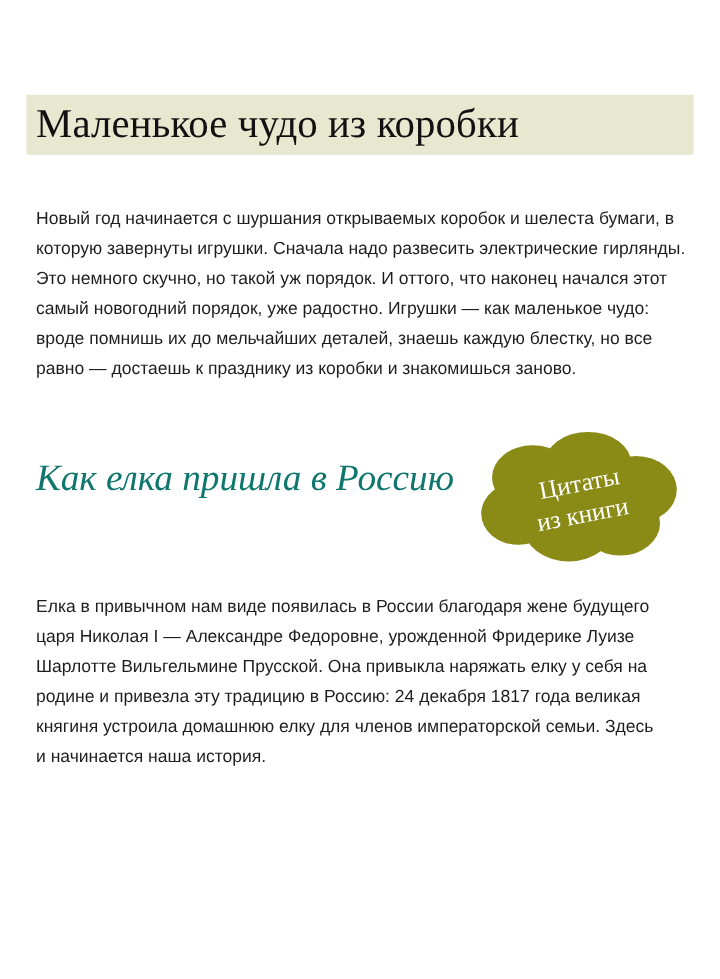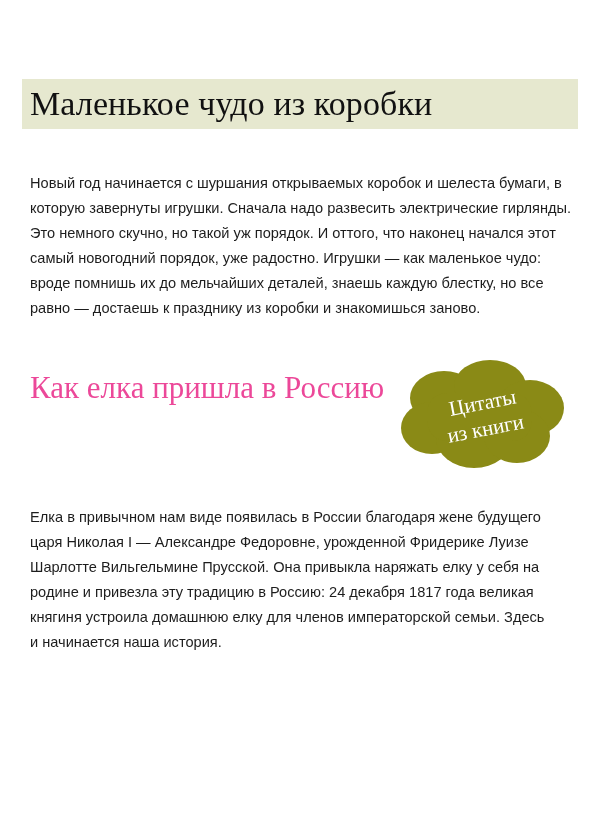--- a/index.html
+++ b/index.html
@@ -57,33 +57,34 @@
     position: absolute;
     left: 30px;
     width: 540px;
     font-family: "Liberation Sans", sans-serif;
     font-size: 14.6px;
     line-height: 25px;
     color: #1d1d1d;
     text-align: left;
   }
   #intro-paragraph { top: 151px; width: 545px; margin-top: 20px; }
-  #body-paragraph  { top: 505px; width: 520px; }
+  #body-paragraph  { top: 494px; width: 520px; }
 
   
   .section-heading {
     position: absolute;
     left: 30px;
-    top: 368px;
+    top: 378px;
     width: 360px;
     font-family: "Liberation Serif", serif;
     font-size: 31px;
     line-height: 39px;
     font-weight: 400;
-    color: #ec4899;
+    color: #0f766e;
+    font-style: italic;
   }
 
   
   .cloud-badge {
     position: absolute;
     left: 392px;
     top: 358px;
     width: 180px;
     height: 115px;
   }

